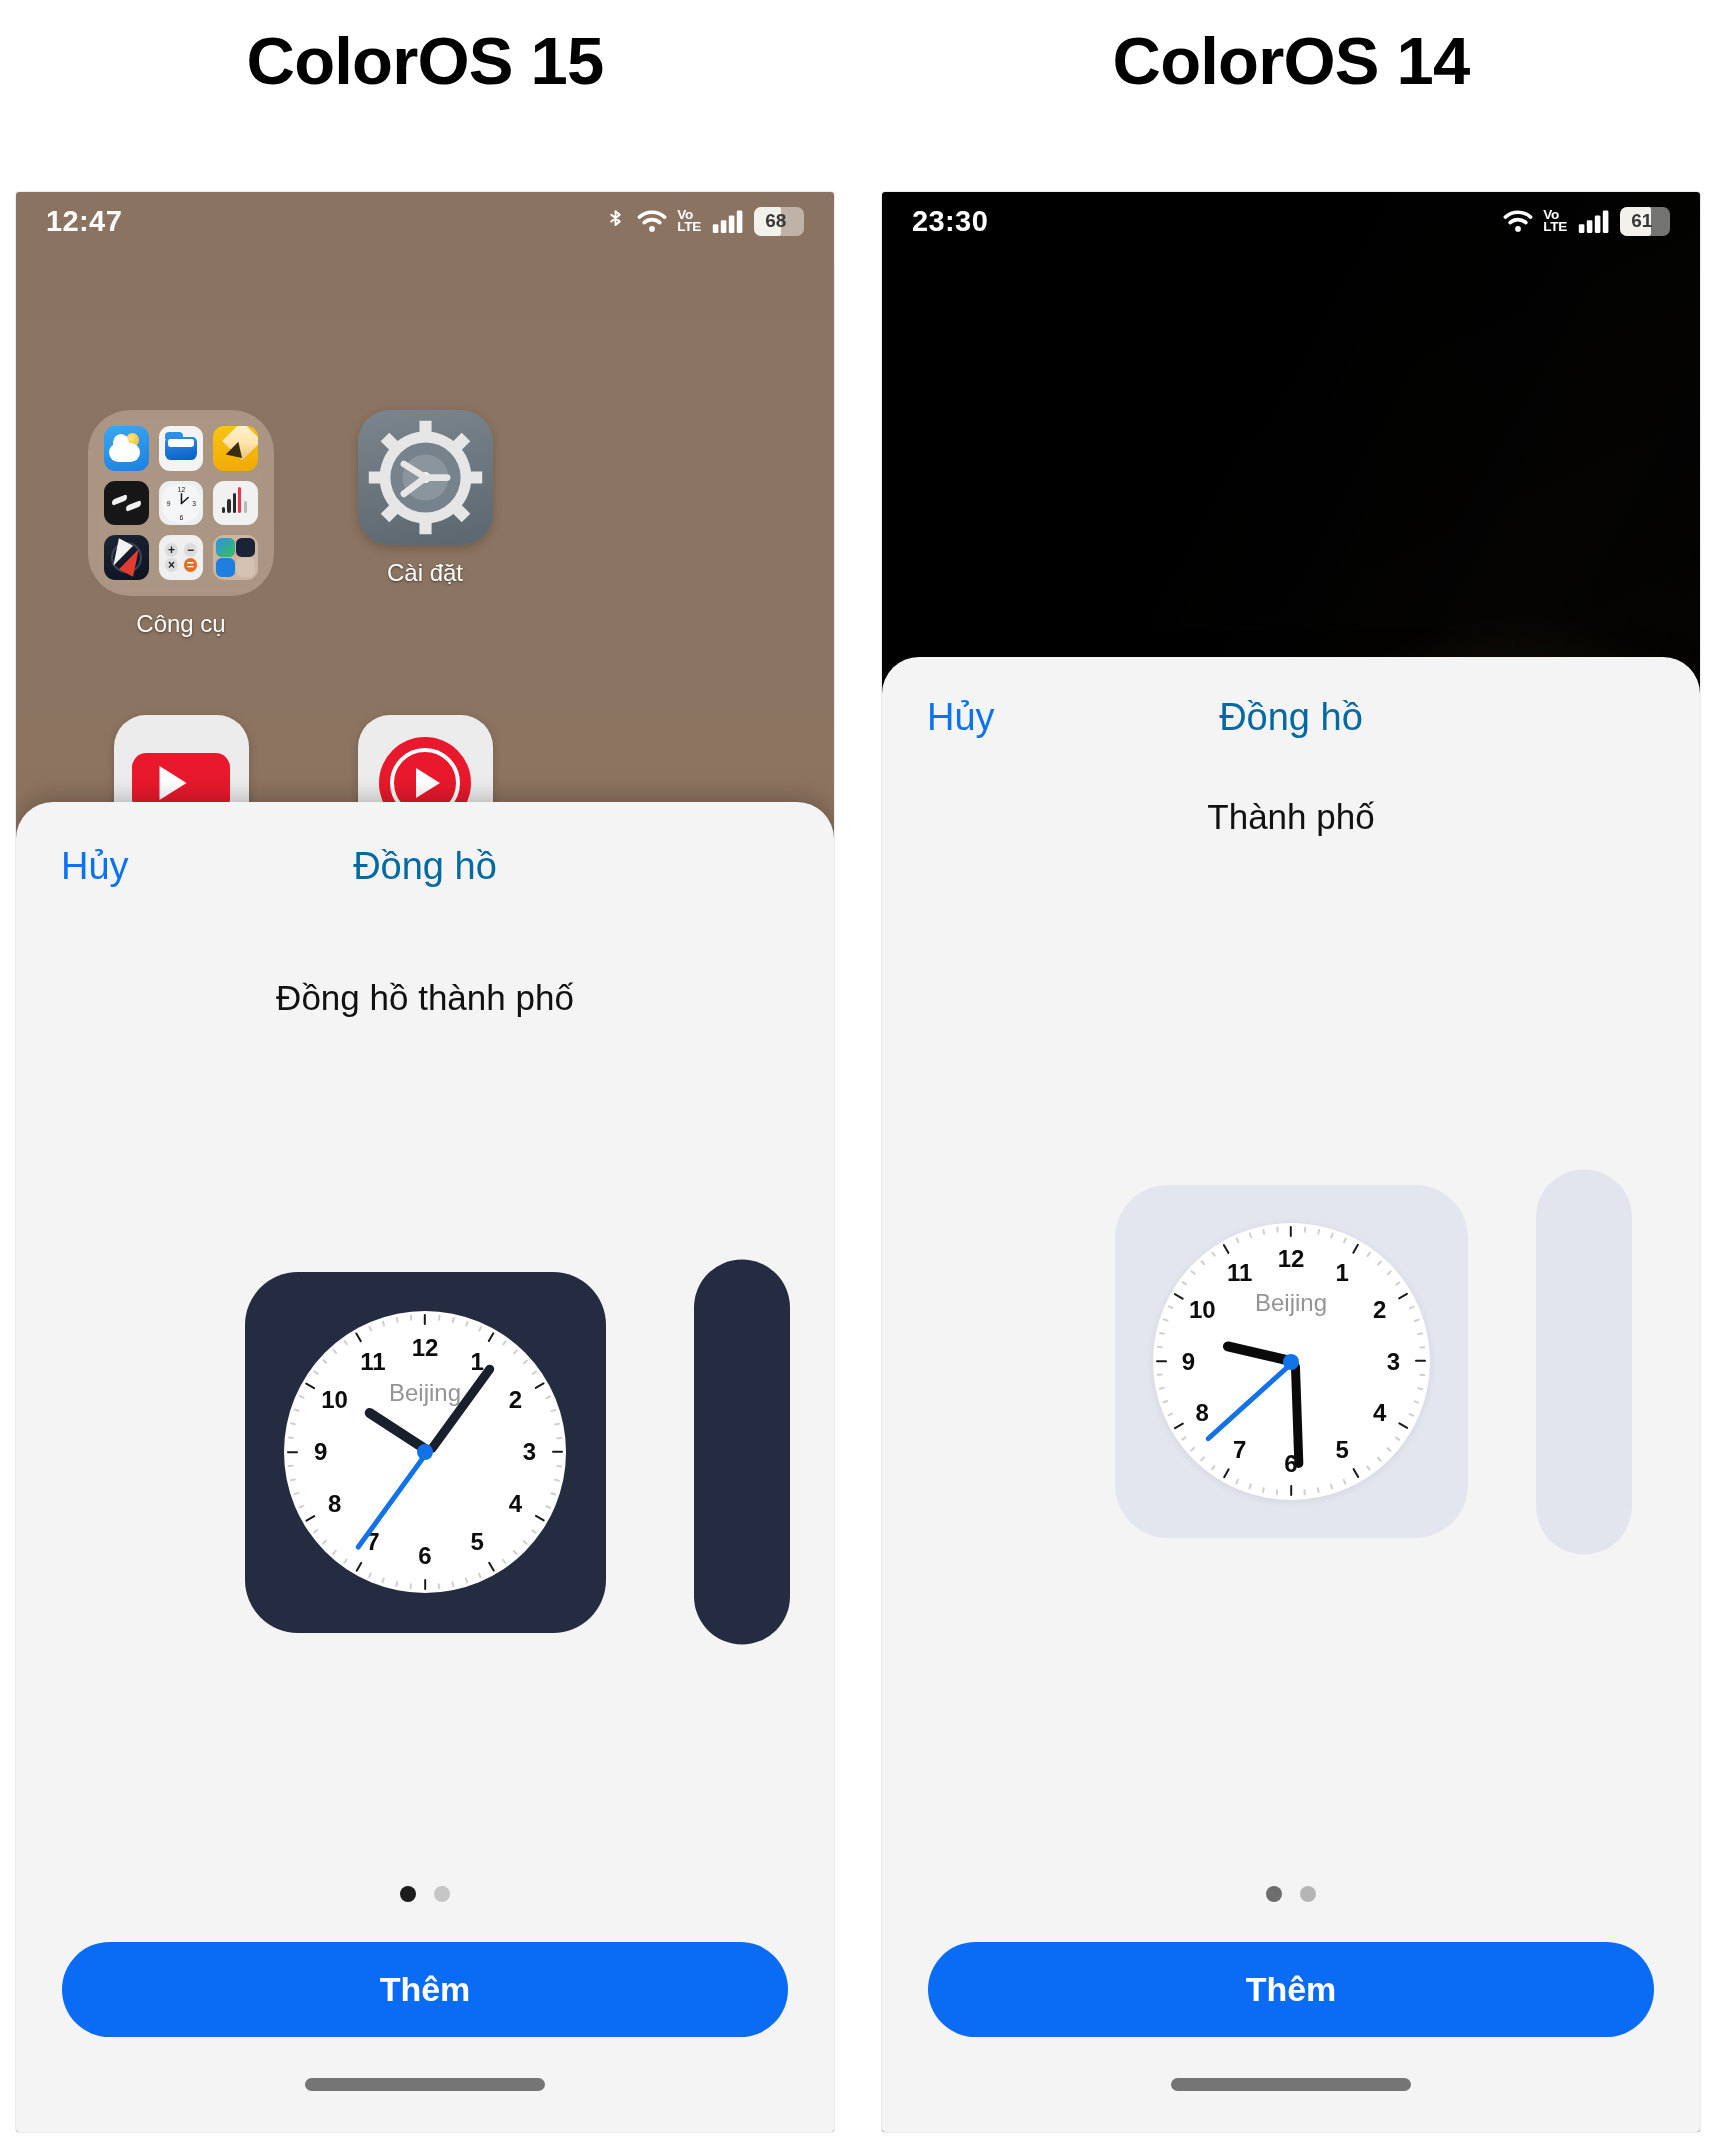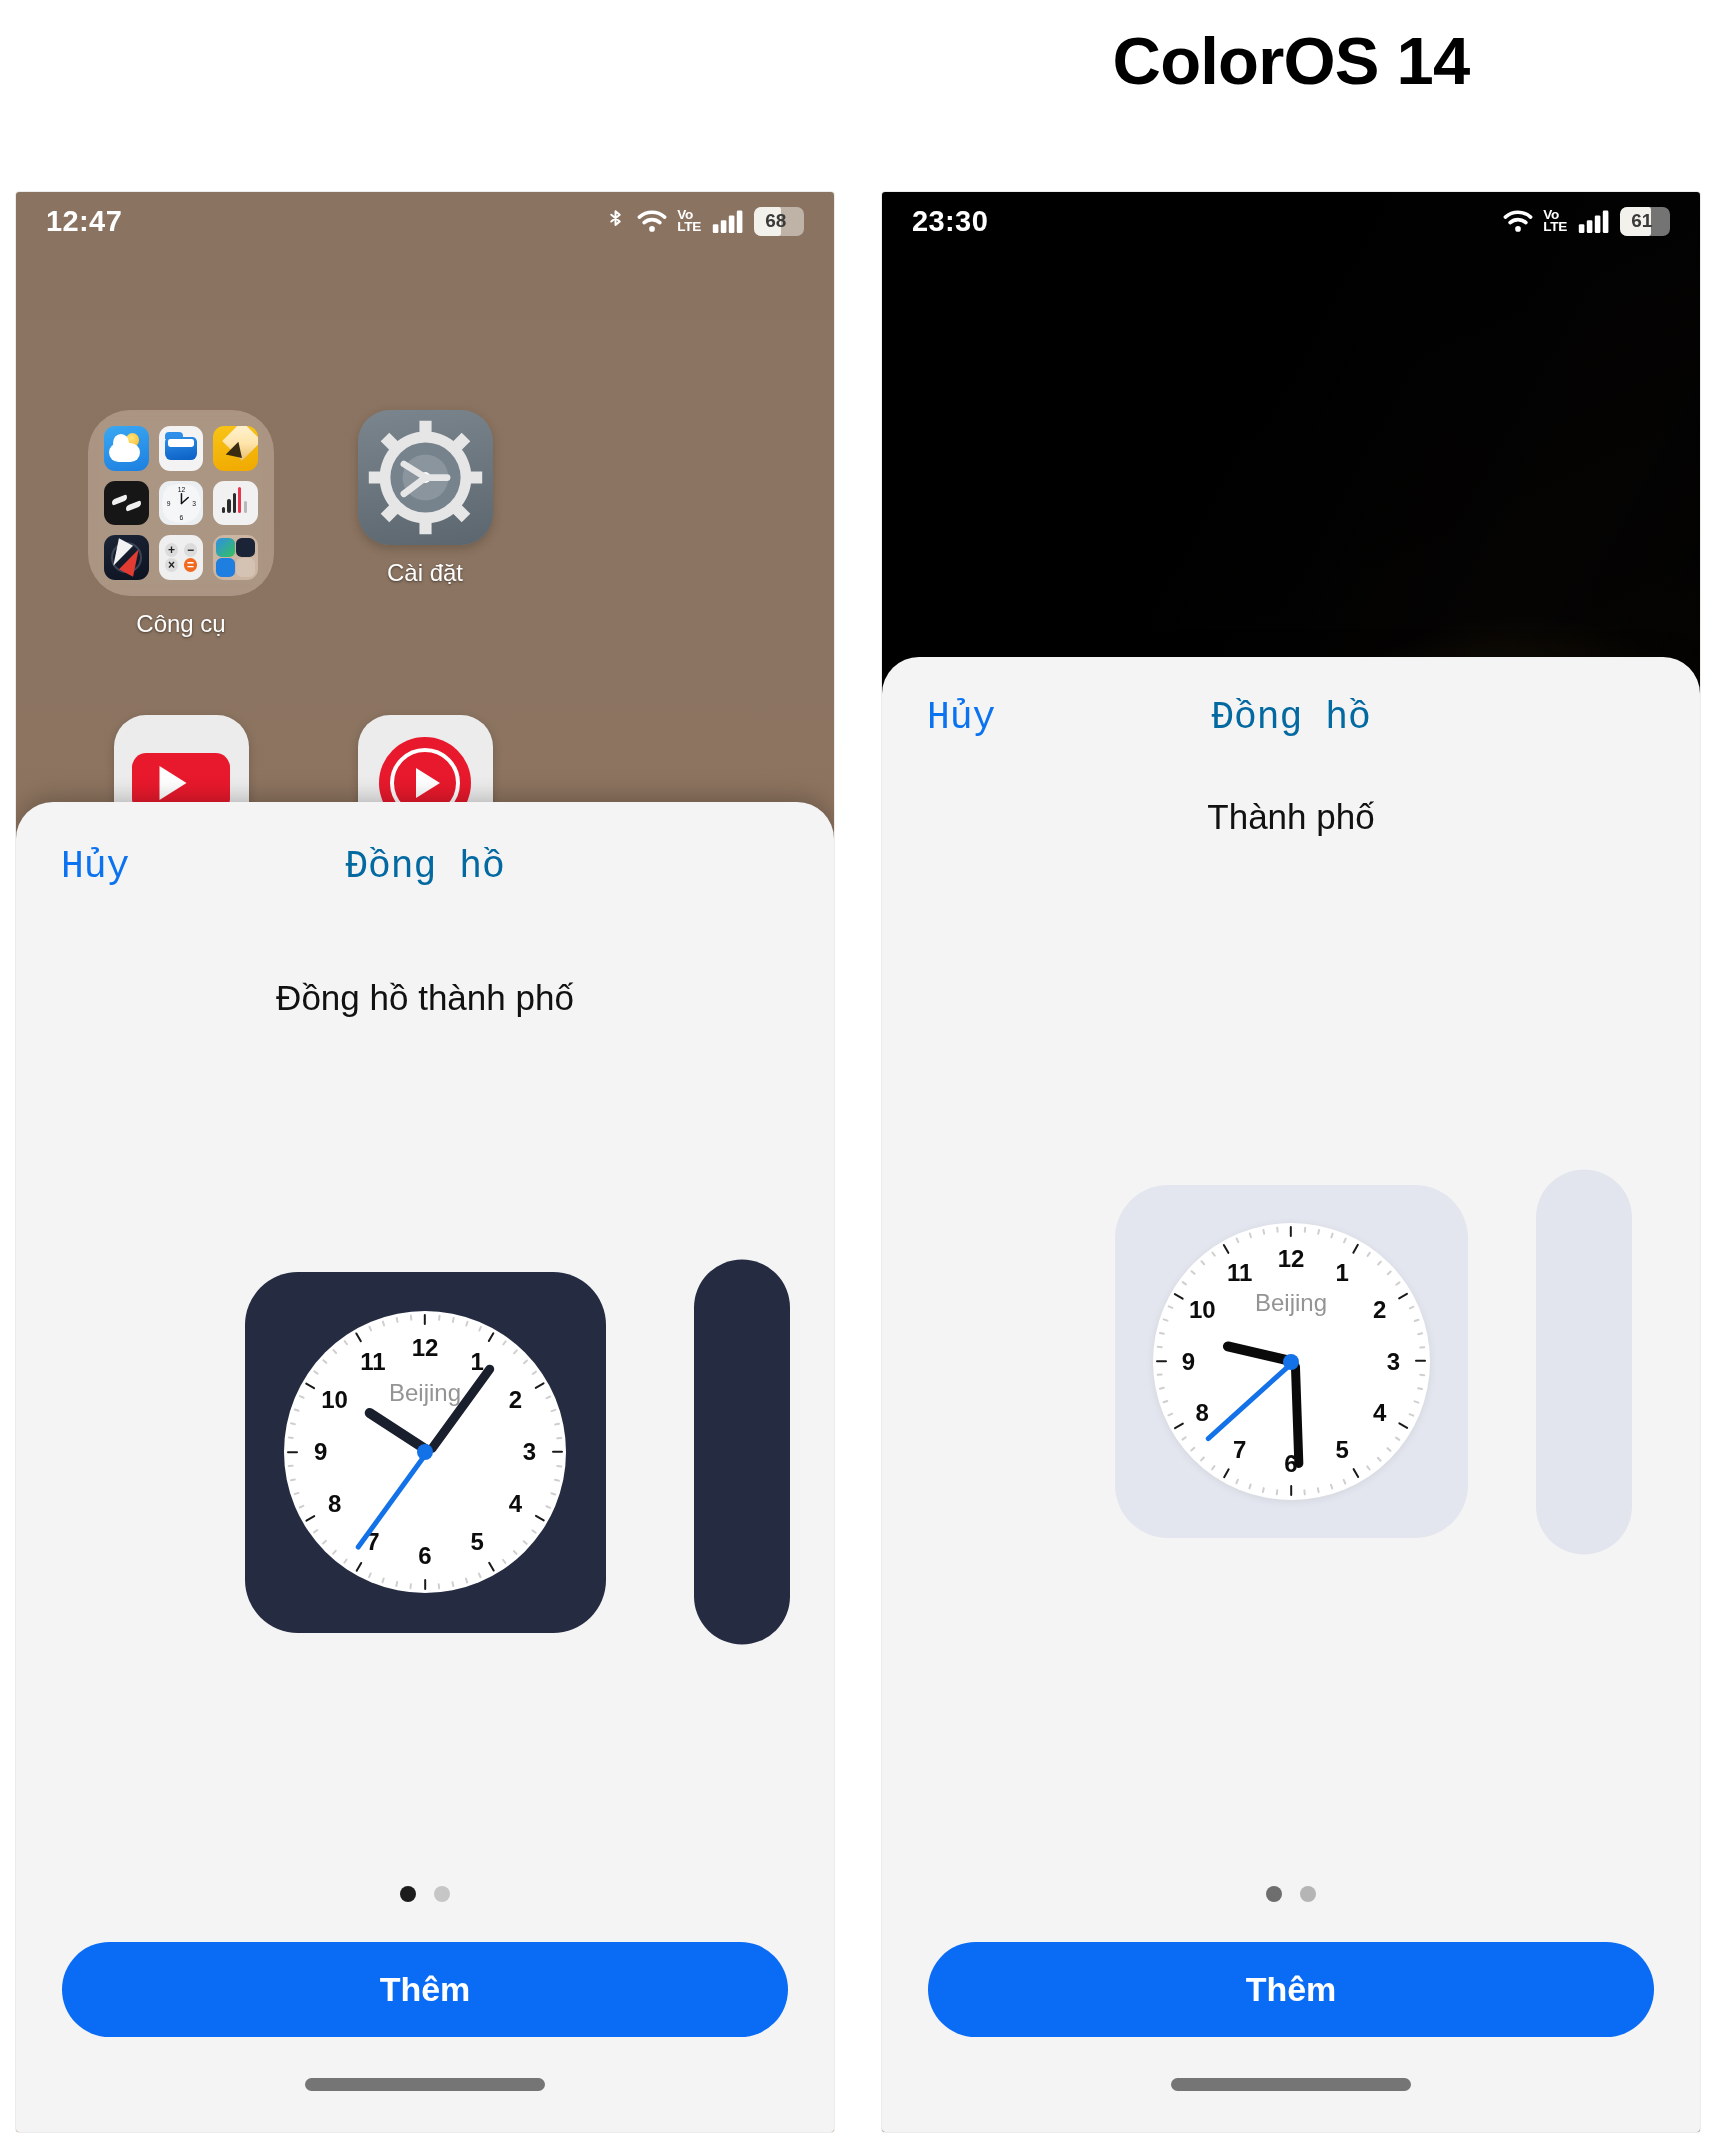--- a/index.html
+++ b/index.html
@@ -178,21 +178,21 @@
   
   .sheet {
     position:absolute; left:0; right:0; bottom:0;
     background:#f4f4f5; border-radius:37px 37px 0 0;
     z-index:10; box-shadow:0 -4.8px 21px rgba(0,0,0,.22);
     display:flex; flex-direction:column;
   }
   .sheet.l { height:1330px; }
   .sheet.r { height:1475px; }
 
-  .sheet-head { position:relative; height:120px; flex:0 0 auto;font-family:Liberation Mono, monospace; }
+  .sheet-head { position:relative; height:120px; flex:0 0 auto; }
   .sheet.l .sheet-head { height:128px; }
   .cancel { position:absolute; left:45px; top:50%; transform:translateY(-50%);
             font-size:38px; color:#0b72f0; font-weight:400; cursor:pointer; }
   .sheet-title { position:absolute; left:0; right:0; top:50%; transform:translateY(-50%);
             text-align:center; font-size:38px; color:#0369a1; font-weight:500; }
   .section-label { text-align:center; font-size:35px; color:#111; font-weight:500; }
   .sheet.l .section-label { margin-top: 48px; }
   .sheet.r .section-label { margin-top: 20px; }
 
   .carousel { position:relative; flex:1 1 auto; display:flex; align-items:center; justify-content:center; }
@@ -235,20 +235,21 @@
   }
   .home-ind-wrap { flex:0 0 auto; height:95px; display:flex; align-items:center; justify-content:center; }
   .home-ind { width:240px; height:13px; border-radius:8px; background:#757575; }
 </style>
 </head>
 <body>
 
 <div class="page">
 
   <div class="headings">
+    <div class="heading left">ColorOS 15</div>
     <div class="heading right">ColorOS 14</div>
   </div>
 
   <div class="phone left">
     <div class="wallpaper wp-left"></div>
 
     <div class="statusbar">
       <div class="sb-time">12:47</div>
       <div class="sb-icons">
         <span>

